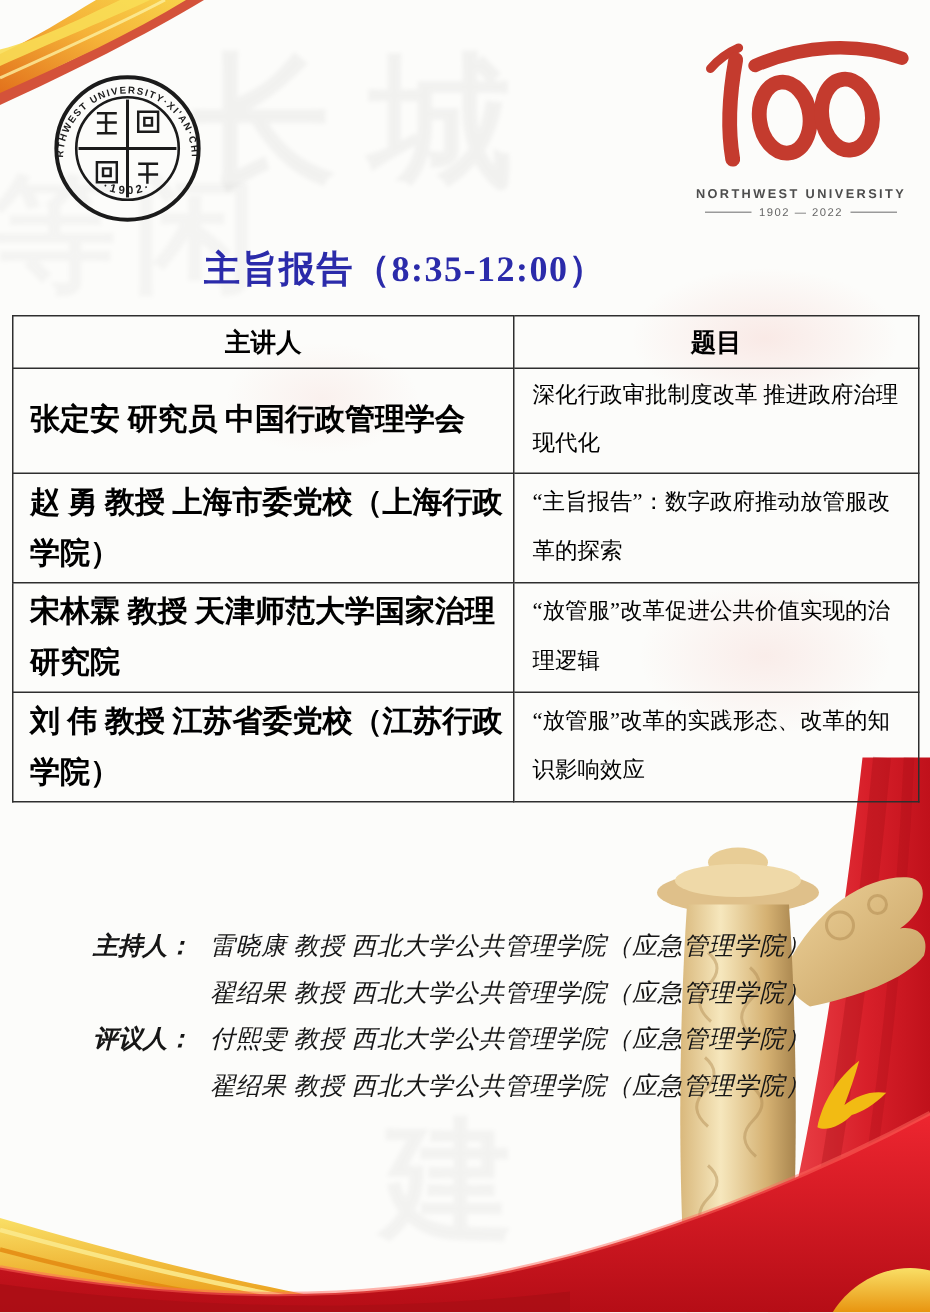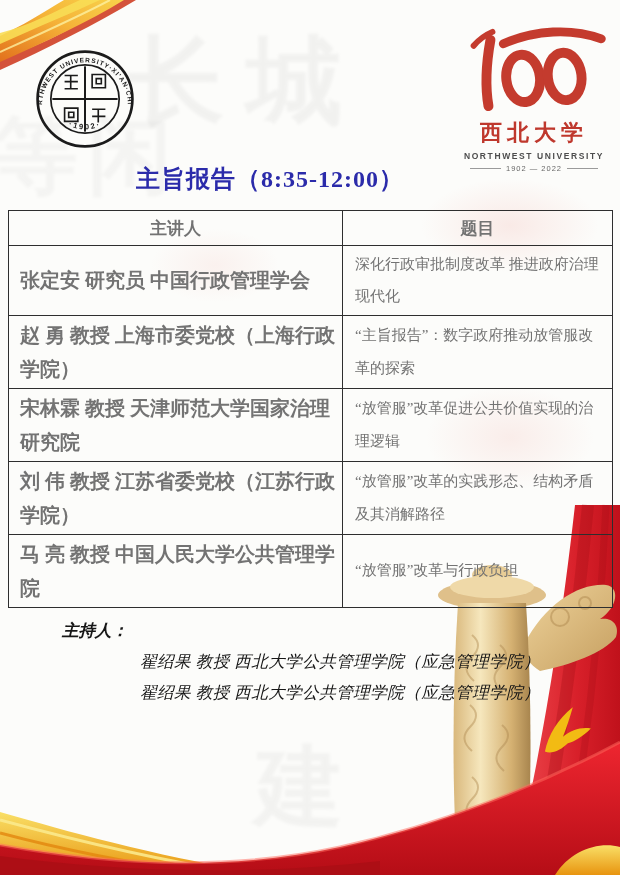--- a/index.html
+++ b/index.html
@@ -25,21 +25,21 @@
   .centennial{position:absolute;left:452px;top:22px;width:164px;text-align:center;z-index:5;}
   .cen-cn{font-size:22px;font-weight:bold;color:#bf382d;letter-spacing:5px;margin-top:-2px;}
   .cen-en{font-family:"Liberation Sans",sans-serif;font-size:8.5px;font-weight:bold;letter-spacing:1.6px;color:#4d4d4d;margin-top:3px;}
   .cen-years{display:flex;align-items:center;gap:5px;margin:3px 18px 0 18px;font-family:"Liberation Sans",sans-serif;font-size:7.5px;color:#666;letter-spacing:1px;}
   .cen-years::before,.cen-years::after{content:"";height:1px;background:#9a9a9a;flex:1;}
 
   .title{position:absolute;left:0;top:163px;width:540px;text-align:center;font-size:24px;font-weight:bold;color:#2b2baa;letter-spacing:1px;z-index:5;}
 
   
   table.agenda{position:absolute;left:8px;top:210px;width:604px;border-collapse:collapse;table-layout:fixed;z-index:3;background:transparent;}
-  table.agenda th,table.agenda td{border:1.6px solid #2e2e2e;color:#737373;}
+  table.agenda th,table.agenda td{border:1.6px solid #2e2e2e;color:#000000;}
   table.agenda th{height:30px;font-size:17px;font-weight:bold;text-align:center;padding:2px 0;}
   td.sp{padding:2px 6px 2px 11px;font-size:20px;vertical-align:middle;line-height:1.7;font-weight:bold;}
   td.tp{padding:2px 8px 2px 12px;font-size:15px;vertical-align:middle;line-height:2.15;}
   tr.r1{height:68px;} tr.r2{height:34px;} tr.r3{height:64px;}
   tr.r4{height:66px;} tr.r5{height:65px;} tr.r6{height:39px;}
 
   
   .roles{position:absolute;left:62px;top:615px;z-index:4;}
   .role-line{display:flex;height:31px;line-height:31px;font-size:16.5px;color:#161616;white-space:nowrap;font-style:italic;}
   .role-label{font-weight:bold;width:78px;flex:0 0 78px;}
@@ -163,21 +163,20 @@
   <div class="centennial">
     <svg width="150" height="94" viewBox="0 0 150 95">
       <g stroke="#c43b2e" fill="none" stroke-linecap="round">
         <path d="M14,24 C20,17 26,13 33,10" stroke-width="6"></path>
         <path d="M31,18 C27,40 25,62 29,85" stroke-width="10"></path>
         <ellipse cx="64" cy="57" rx="17" ry="24" stroke-width="10" transform="rotate(-7 64 57)"></ellipse>
         <ellipse cx="106" cy="55" rx="17" ry="24" stroke-width="10" transform="rotate(-7 106 55)"></ellipse>
         <path d="M44,22 C76,8 113,6 143,17" stroke-width="9"></path>
       </g>
     </svg>
-    <div class="cen-cn">西北大学</div>
     <div class="cen-en">NORTHWEST UNIVERSITY</div>
     <div class="cen-years">
         <span>1902 — 2022</span>
       </div>
   </div>
 
   <div class="title">主旨报告（8:35-12:00）</div>
 
   <table class="agenda">
     <colgroup>
@@ -196,36 +195,37 @@
     <tr class="r3">
       <td class="sp">赵 勇 教授 上海市委党校（上海行政学院）</td>
       <td class="tp">“主旨报告”：数字政府推动放管服改革的探索</td>
     </tr>
     <tr class="r4">
       <td class="sp">宋林霖 教授 天津师范大学国家治理研究院</td>
       <td class="tp">“放管服”改革促进公共价值实现的治理逻辑</td>
     </tr>
     <tr class="r5">
       <td class="sp">刘 伟 教授 江苏省委党校（江苏行政学院）</td>
-      <td class="tp">“放管服”改革的实践形态、结构矛盾及其消解路径</td>
-    </tr>
-    <tr class="r6">
-      <td class="sp">马 亮 教授 中国人民大学公共管理学院</td>
-      <td class="tp">“放管服”改革与行政负担</td>
+      <td class="tp">“放管服”改革的实践形态、改革的知识影响效应</td>
     </tr>
   </tbody>
     </table>
 
   <div class="roles">
     <div class="role-line">
       <span class="role-label">主持人：</span>
+      <span class="role-entry">雷晓康 教授 西北大学公共管理学院（应急管理学院）</span>
     </div>
     <div class="role-line">
       <span class="role-label"></span>
       <span class="role-entry">翟绍果 教授 西北大学公共管理学院（应急管理学院）</span>
     </div>
     <div class="role-line">
+      <span class="role-label">评议人：</span>
+      <span class="role-entry">付熙雯 教授 西北大学公共管理学院（应急管理学院）</span>
+    </div>
+    <div class="role-line">
       <span class="role-label"></span>
       <span class="role-entry">翟绍果 教授 西北大学公共管理学院（应急管理学院）</span>
     </div>
   </div>
 
 </div>
 
 </body></html>

